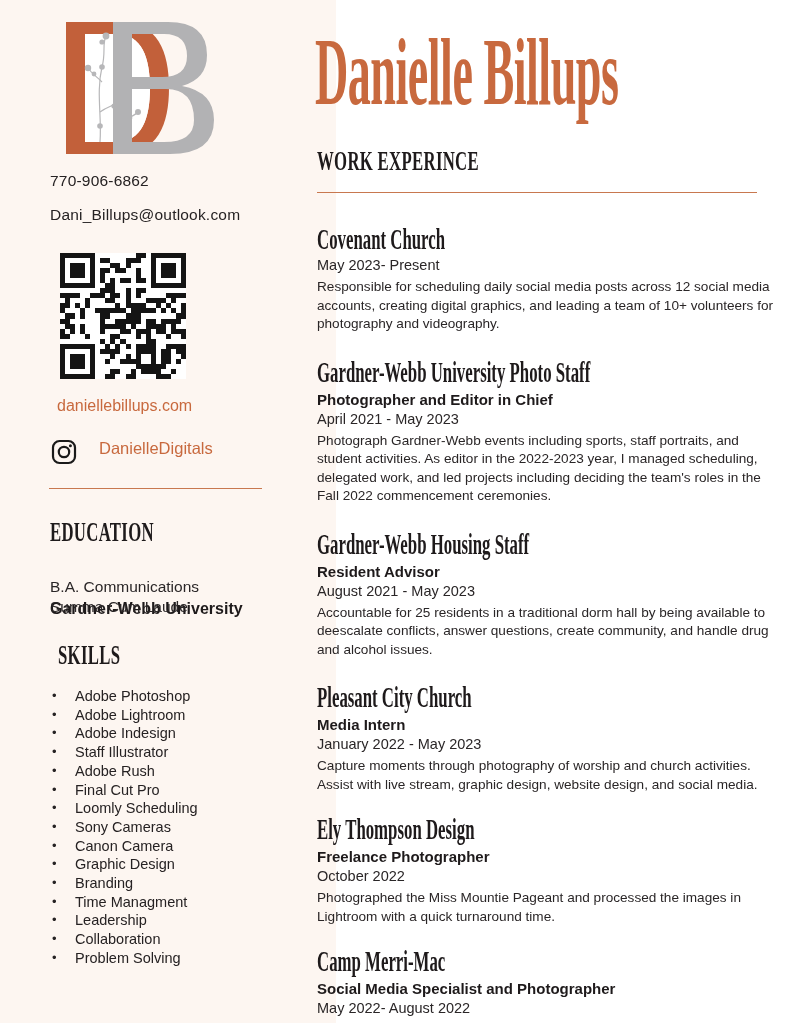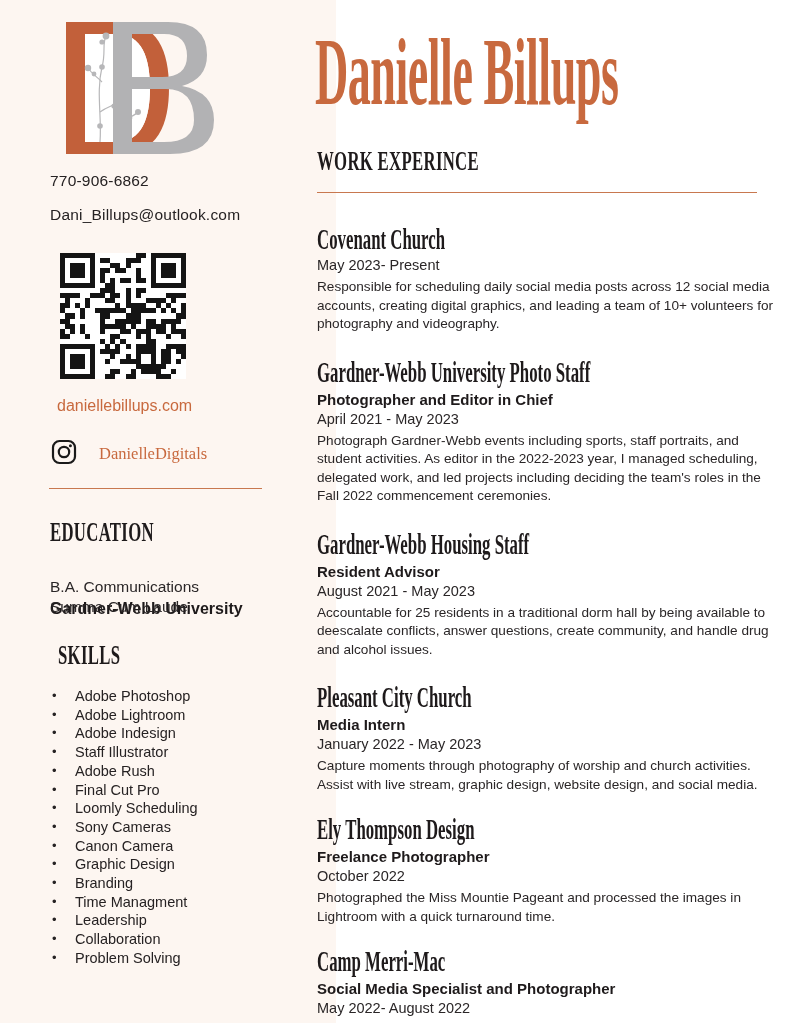--- a/index.html
+++ b/index.html
@@ -17,21 +17,21 @@
   .sidebar {
     position:absolute; left:0; top:0;
     width:336px; height:1023px;
     background:#fdf6f1;
   }
   .logo { position:absolute; left:66px; top:22px; width:165px; height:132px; }
   .contact-phone   { position:absolute; left:50px; top:172px; font-size:15.5px; color:#262223; letter-spacing:.2px; }
   .contact-email   { position:absolute; left:50px; top:206px; font-size:15.5px; color:#262223; letter-spacing:.2px; }
   .qr   { position:absolute; left:60px; top:253px; width:126px; height:126px; background:#ffffff; }
   .website { position:absolute; left:57px; top:397px; font-size:16px; color:#c8693e; text-decoration:none; }
-  .insta-row { position:absolute; left:51px; top:439px; display:flex; align-items:center; gap:22px;font-family:Liberation Serif, serif; }
+  .insta-row { position:absolute; left:51px; top:439px; display:flex; gap:22px; }
   .insta-row a { font-size:16.5px; color:#c8693e; text-decoration:none; }
   .side-divider { position:absolute; left:49px; top:488px; width:213px; height:0; border-top:1.5px solid #c8784f; }
 
   .edu-heading { position:absolute; left:50px; top:517px; }
   .edu-school  { position:absolute; left:50px; top:553px; font-weight:bold; font-size:16px; color:#1e1a1b;margin-top:47px; }
   .edu-degree  { position:absolute; left:50px; top:578px; font-size:15.5px; }
   .edu-honors  { position:absolute; left:50px; top:598px; font-size:15.5px; }
 
   .skills-heading { position:absolute; left:58px; top:640px; }
   .skills-list { position:absolute; left:52px; top:687px; list-style:none; }

